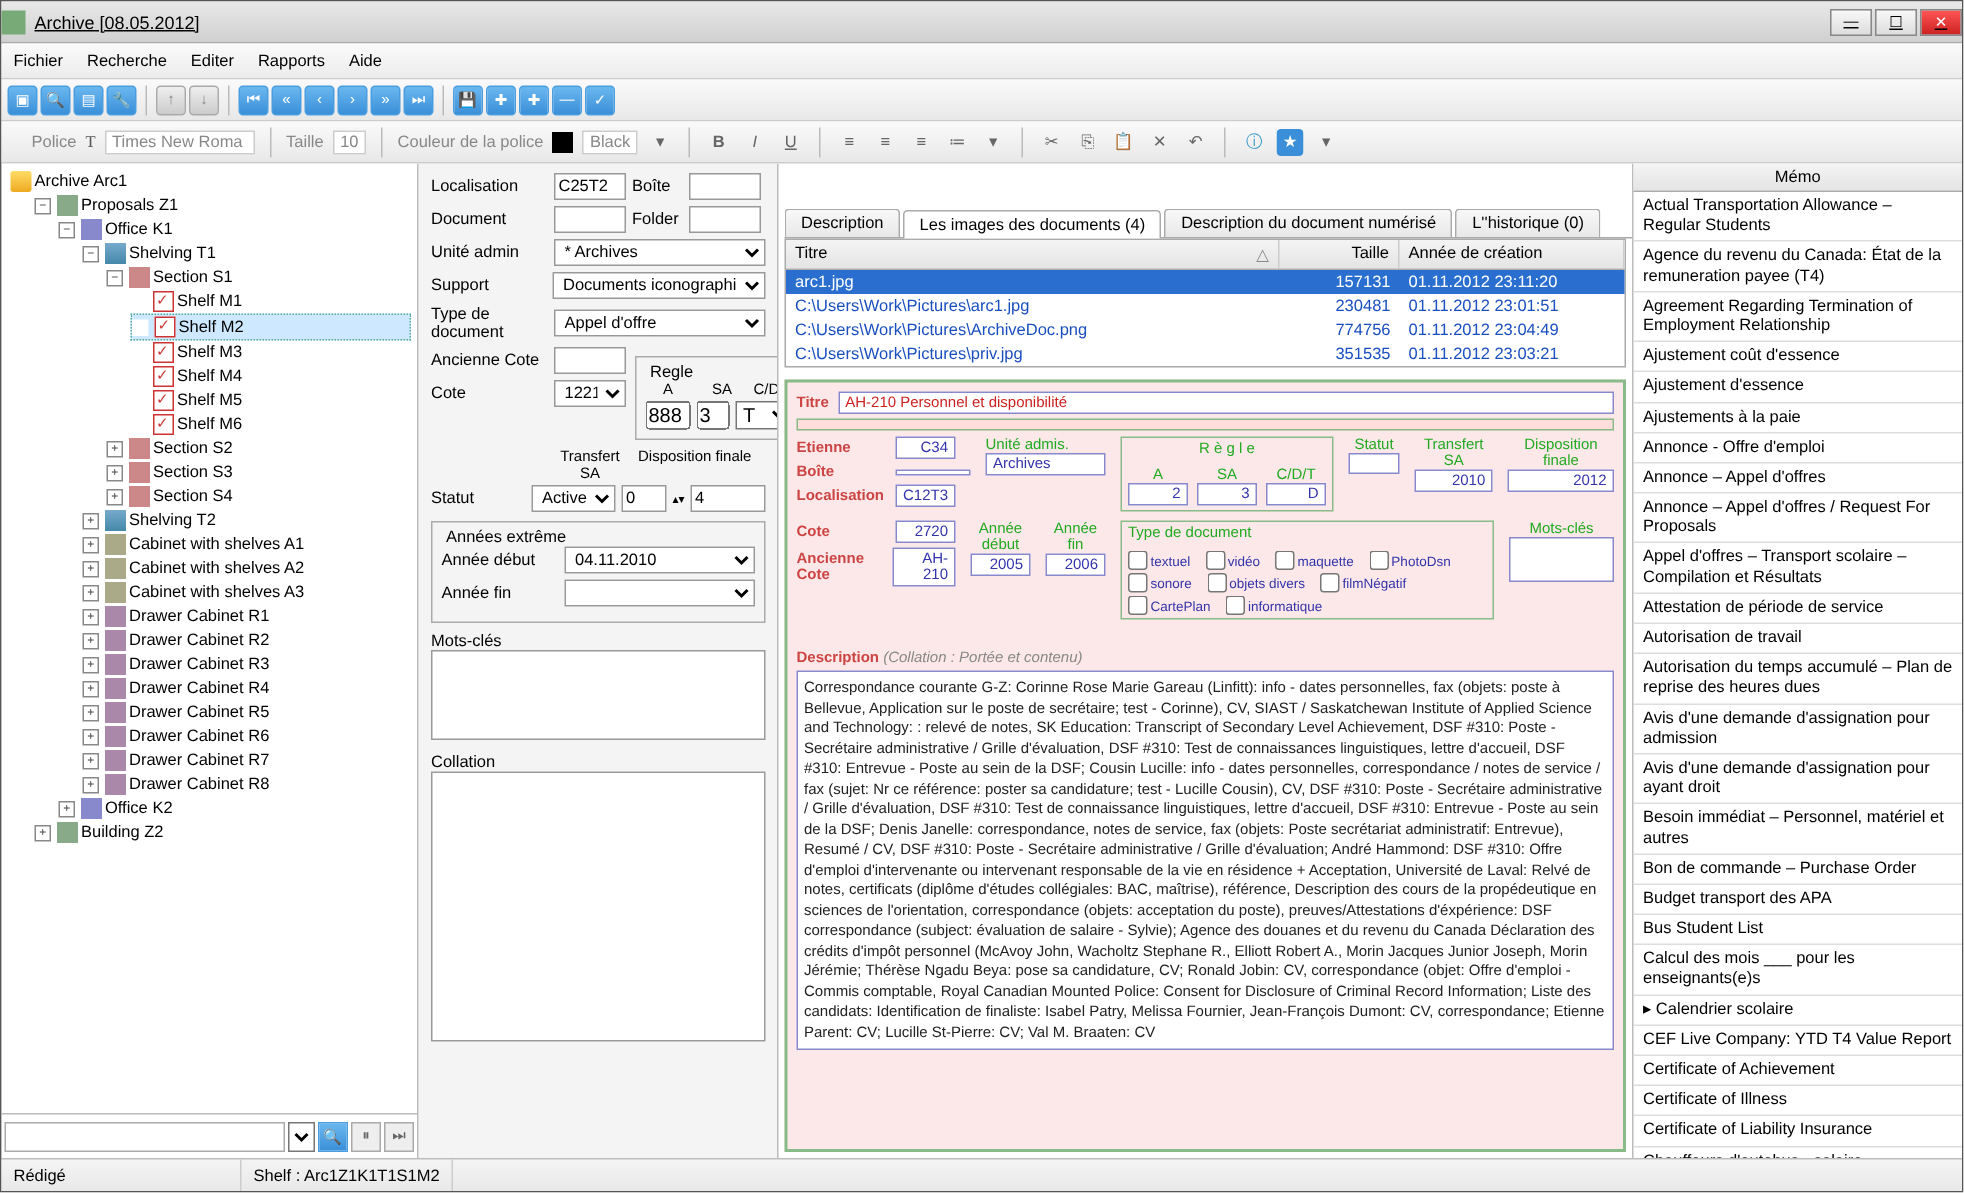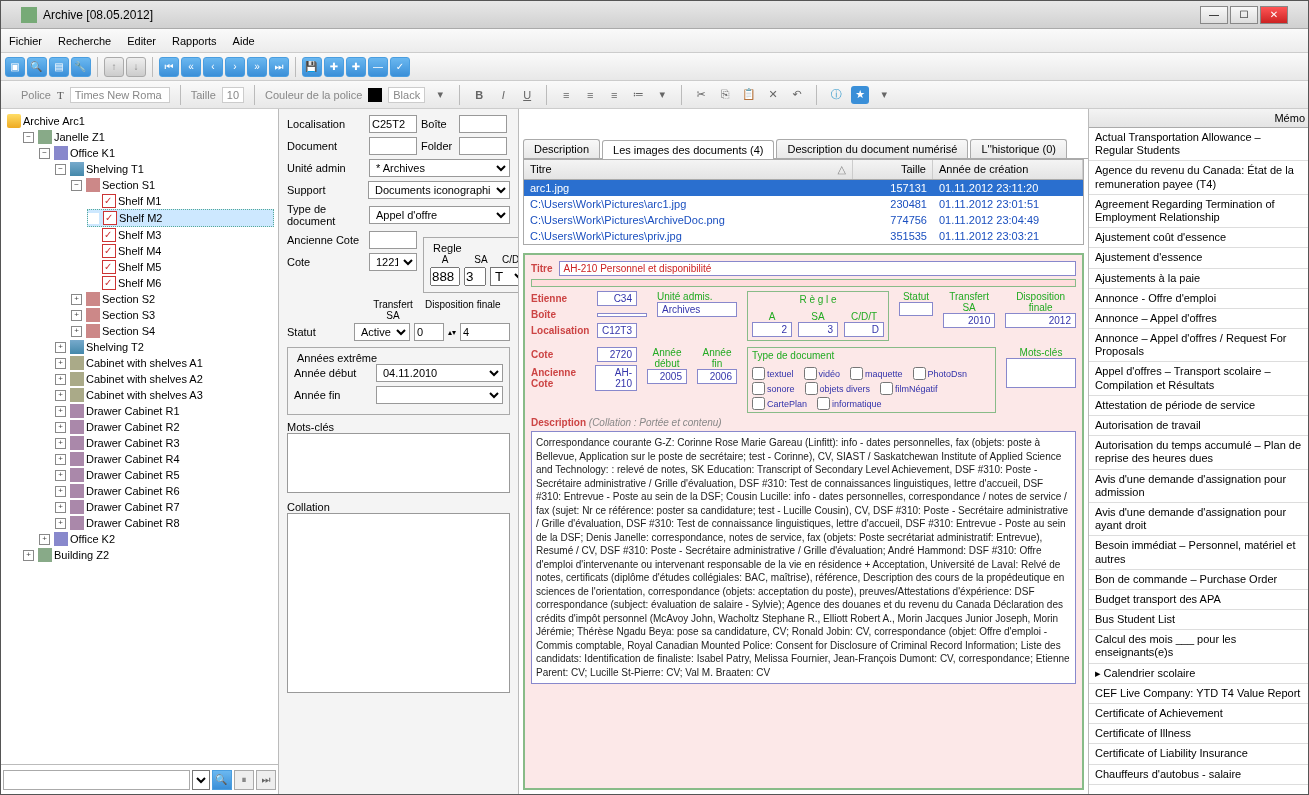--- a/index.html
+++ b/index.html
@@ -1,18 +1,18 @@
 <!DOCTYPE html>
 <html><head>
 <meta charset="utf-8">
 <style>
 * { box-sizing: border-box; margin: 0; padding: 0; }
 body { font-family: "Segoe UI", Tahoma, sans-serif; font-size: 11px; background: #f0f0f0; overflow: hidden; }
 .window { width: 1309px; height: 795px; background: #fff; border: 1px solid #555; display: flex; flex-direction: column; }
-.titlebar { height: 28px; background: linear-gradient(#e8e8e8,#d0d0d0); display: flex; align-items: center; padding: 0 20px; border-bottom: 1px solid #aaa; }
+.titlebar { height: 28px; background: linear-gradient(#e8e8e8,#d0d0d0); display: flex; align-items: center; padding: 0 0; border-bottom: 1px solid #aaa; text-decoration: underline; }
 .titlebar .ticon { width:16px; height:16px; background:#7a7; margin-right:6px; }
 .titlebar .title { flex:1; font-size:12px; }
 .winbtns { display:flex; gap:2px; }
 .winbtn { width:28px; height:18px; border:1px solid #888; background:linear-gradient(#f8f8f8,#ddd); display:flex; align-items:center; justify-content:center; font-size:10px; cursor:pointer; }
 .winbtn.close { background:linear-gradient(#f55,#c22); color:#fff; }
 .menubar { height:24px; background:linear-gradient(#fafafa,#ececec); display:flex; align-items:center; padding:0 8px; gap:16px; border-bottom:1px solid #ccc; }
 .menubar span { cursor:pointer; }
 .toolbar { height:28px; background:linear-gradient(#fafafa,#e8e8e8); display:flex; align-items:center; padding:0 4px; gap:2px; border-bottom:1px solid #ccc; }
 .tbtn { width:20px; height:20px; border:1px solid #4a9ee0; background:linear-gradient(#6bb8f0,#3a8fd8); border-radius:3px; display:flex; align-items:center; justify-content:center; color:#fff; font-size:10px; cursor:pointer; }
 .tbtn.gray { background:linear-gradient(#eee,#ccc); border-color:#aaa; color:#888; }
@@ -72,21 +72,21 @@
 .docpreview { flex:1; margin:8px 4px 4px; border:2px solid #8b8; background:#fce8e8; padding:6px; overflow:auto; font-size:10px; }
 .pvrow { display:flex; gap:6px; align-items:center; margin-bottom:3px; }
 .pvlbl { color:#c44; font-weight:bold; font-size:10px; }
 .pvval { border:1px solid #88c; background:#fff; padding:1px 4px; min-width:40px; text-align:right; color:#33a; font-size:10px; }
 .pvhdr { color:#2a2; font-weight:normal; font-size:10px; }
 .pvgroup { border:1px solid #8b8; padding:2px 4px; display:flex; gap:6px; align-items:center; }
 .pvchk { display:flex; flex-wrap:wrap; gap:2px 10px; font-size:9px; color:#33a;}
 .pvchk label { display:flex; align-items:center; gap:2px; }
 .pvdesc { background:#fff; border:1px solid #88c; padding:4px; margin-top:3px; font-size:10px; line-height:1.35; color:#222; }
 .memopane { width:220px; border-left:1px solid #bbb; display:flex; flex-direction:column; background:#fff; }
-.memohdr { text-align:right; background:linear-gradient(#f4f4f4,#e4e4e4); border-bottom:1px solid #aaa; padding:3px; font-size:11px; }
+.memohdr { text-align:center; background:linear-gradient(#f4f4f4,#e4e4e4); border-bottom:1px solid #aaa; padding:3px; font-size:11px; }
 .memolist { flex:1; overflow:auto; }
 .memoitem { padding:3px 6px; border-bottom:1px solid #ddd; font-size:11px; cursor:pointer; line-height:1.2; }
 .memoitem.sel::before { content:"▸ "; }
 .statusbar { height:22px; border-top:1px solid #bbb; display:flex; align-items:center; background:linear-gradient(#f4f4f4,#e8e8e8); font-size:11px; }
 .statusbar > div { padding:0 8px; border-right:1px solid #ccc; height:100%; display:flex; align-items:center; }
 select { background:#fff; }
 </style>
 </head>
 <body>
 
@@ -180,21 +180,21 @@
           <li>
               <div class="tnode">
                 <span class="ticon ti-key"></span>
                 <span>Archive Arc1</span>
               </div>
             <ul>
               <li>
                   <div class="tnode">
                     <span class="exp">−</span>
                     <span class="ticon ti-build"></span>
-                    <span>Janelle Z1</span>
+                    <span>Proposals Z1</span>
                   </div>
                 <ul>
                   <li>
                       <div class="tnode">
                         <span class="exp">−</span>
                         <span class="ticon ti-office"></span>
                         <span>Office K1</span>
                       </div>
                     <ul>
                       <li>
@@ -593,21 +593,21 @@
                 <label><input type="checkbox" style="">filmNégatif</label>
                 <label><input type="checkbox" style="">CartePlan</label>
                 <label><input type="checkbox" style="">informatique</label>
               </div>
           </div>
           <div style="text-align:center;">
               <div class="pvhdr">Mots-clés</div>
               <div class="pvval" style="min-width:70px;height:30px;"></div>
             </div>
         </div>
-        <div style="margin-top:4px;"><span class="pvlbl">Description</span> <i style="color:#888;">(Collation : Portée et contenu)</i></div>
+        <div style="margin-top:20px;"><span class="pvlbl">Description</span> <i style="color:#888;">(Collation : Portée et contenu)</i></div>
         <div class="pvdesc">Correspondance courante G-Z: Corinne Rose Marie Gareau (Linfitt):  info - dates personnelles, fax (objets: poste à Bellevue, Application sur le poste de secrétaire; test - Corinne), CV, SIAST / Saskatchewan Institute of Applied Science and Technology:  : relevé de notes, SK Education: Transcript of Secondary Level Achievement, DSF #310: Poste - Secrétaire administrative / Grille d'évaluation, DSF #310: Test de connaissances linguistiques, lettre d'accueil, DSF #310: Entrevue - Poste au sein de la DSF; Cousin Lucille: info - dates personnelles, correspondance / notes de service / fax (sujet: Nr ce référence: poster sa candidature; test - Lucille Cousin), CV, DSF #310: Poste - Secrétaire administrative / Grille d'évaluation, DSF #310: Test de connaissance linguistiques, lettre d'accueil,  DSF #310: Entrevue - Poste au sein de la DSF; Denis Janelle: correspondance, notes de service, fax (objets: Poste secrétariat administratif: Entrevue), Resumé / CV, DSF #310: Poste - Secrétaire administrative / Grille d'évaluation; André Hammond: DSF #310: Offre d'emploi d'intervenante ou intervenant responsable de la vie en résidence + Acceptation, Université de Laval: Relvé de notes, certificats (diplôme d'études collégiales: BAC, maîtrise), référence, Description des cours de la propédeutique en sciences de l'orientation, correspondance (objets: acceptation du poste), preuves/Attestations d'éxpérience: DSF correspondance (subject: évaluation de salaire - Sylvie); Agence des douanes et du revenu du Canada Déclaration des crédits d'impôt personnel (McAvoy John, Wacholtz Stephane R., Elliott Robert A.,  Morin Jacques Junior Joseph, Morin Jérémie; Thérèse Ngadu Beya: pose sa candidature, CV; Ronald Jobin: CV, correspondance (objet: Offre d'emploi - Commis comptable, Royal Canadian Mounted Police: Consent for Disclosure of Criminal Record Information; Liste des candidats: Identification de finaliste: Isabel Patry, Melissa Fournier, Jean-François Dumont: CV, correspondance; Etienne Parent: CV; Lucille St-Pierre: CV; Val M. Braaten: CV</div>
       </div>
     </div>
 
     <div class="memopane">
       <div class="memohdr">Mémo</div>
       <div class="memolist" id="memolist">
           <div class="memoitem">Actual Transportation Allowance – Regular Students</div>
           <div class="memoitem">Agence du revenu du Canada: État de la remuneration payee (T4)</div>
           <div class="memoitem">Agreement Regarding Termination of Employment Relationship</div>
@@ -631,13 +631,17 @@
           <div class="memoitem sel">Calendrier scolaire</div>
           <div class="memoitem">CEF Live Company: YTD T4 Value Report</div>
           <div class="memoitem">Certificate of Achievement</div>
           <div class="memoitem">Certificate of Illness</div>
           <div class="memoitem">Certificate of Liability Insurance</div>
           <div class="memoitem">Chauffeurs d'autobus - salaire</div>
         </div>
     </div>
   </div>
 
+  <div class="statusbar">
+    <div style="width:160px;">Rédigé</div>
+    <div>Shelf : Arc1Z1K1T1S1M2</div>
+  </div>
 </div>
 
 </body></html>

